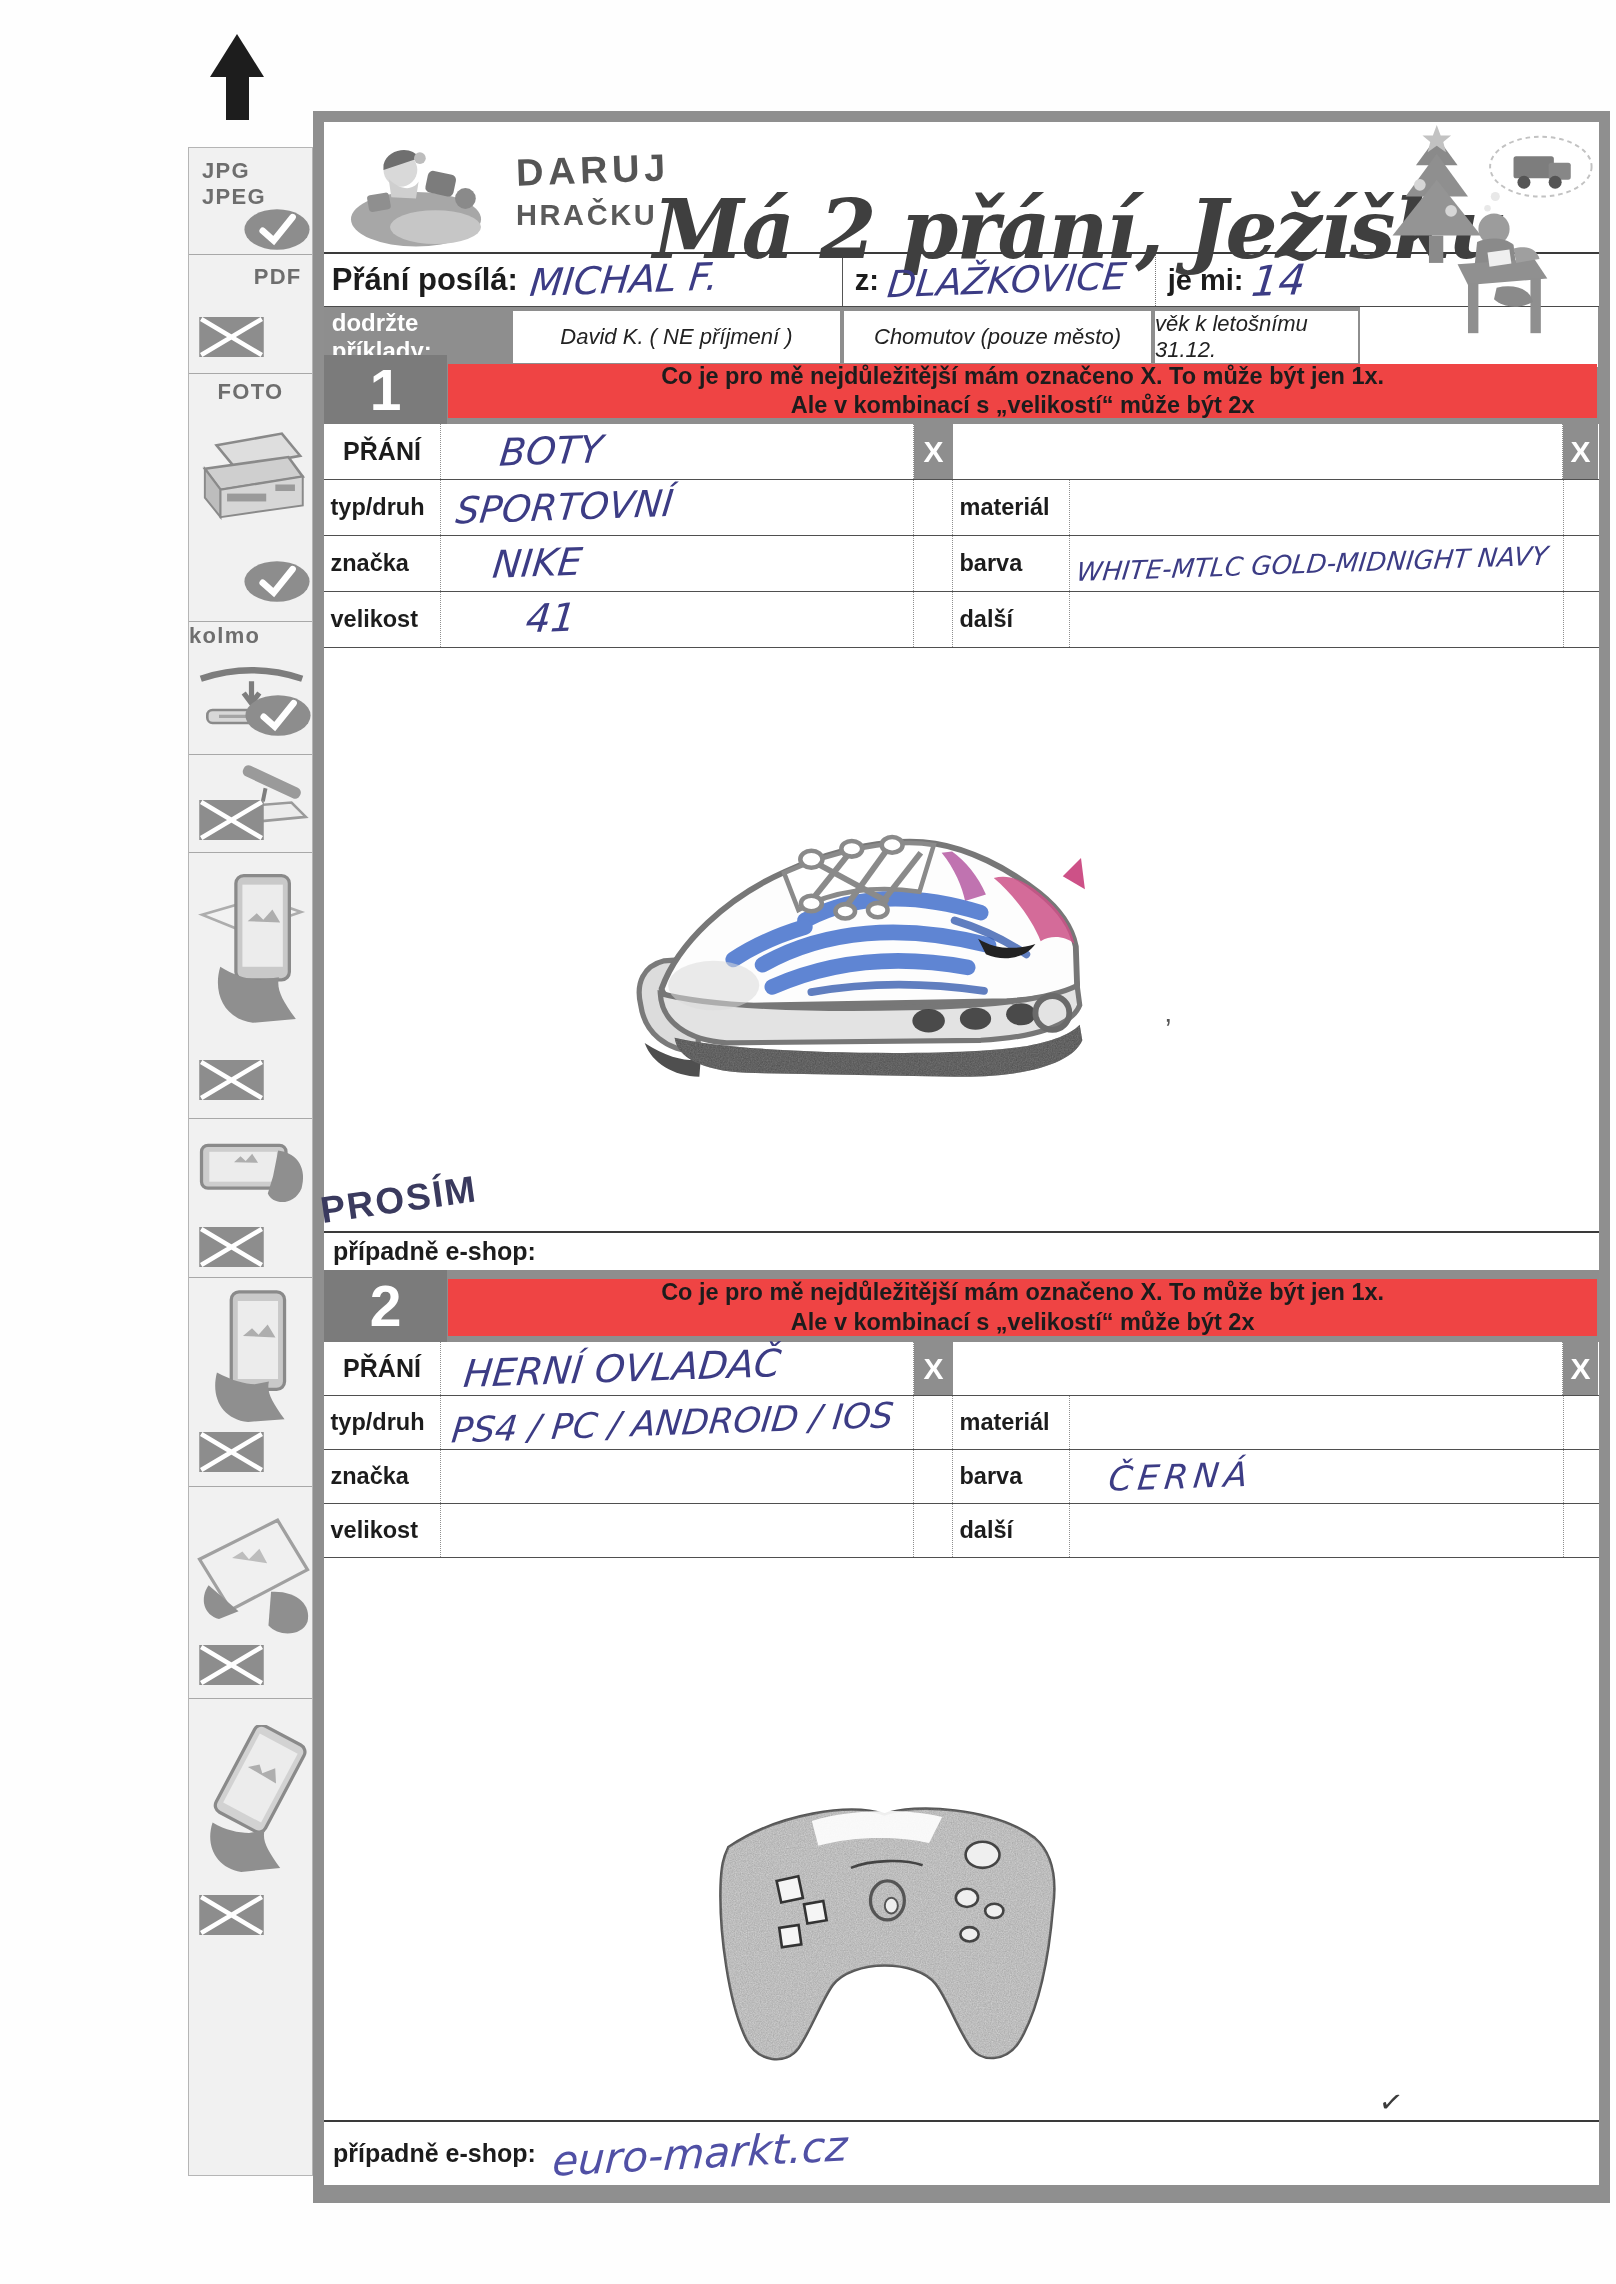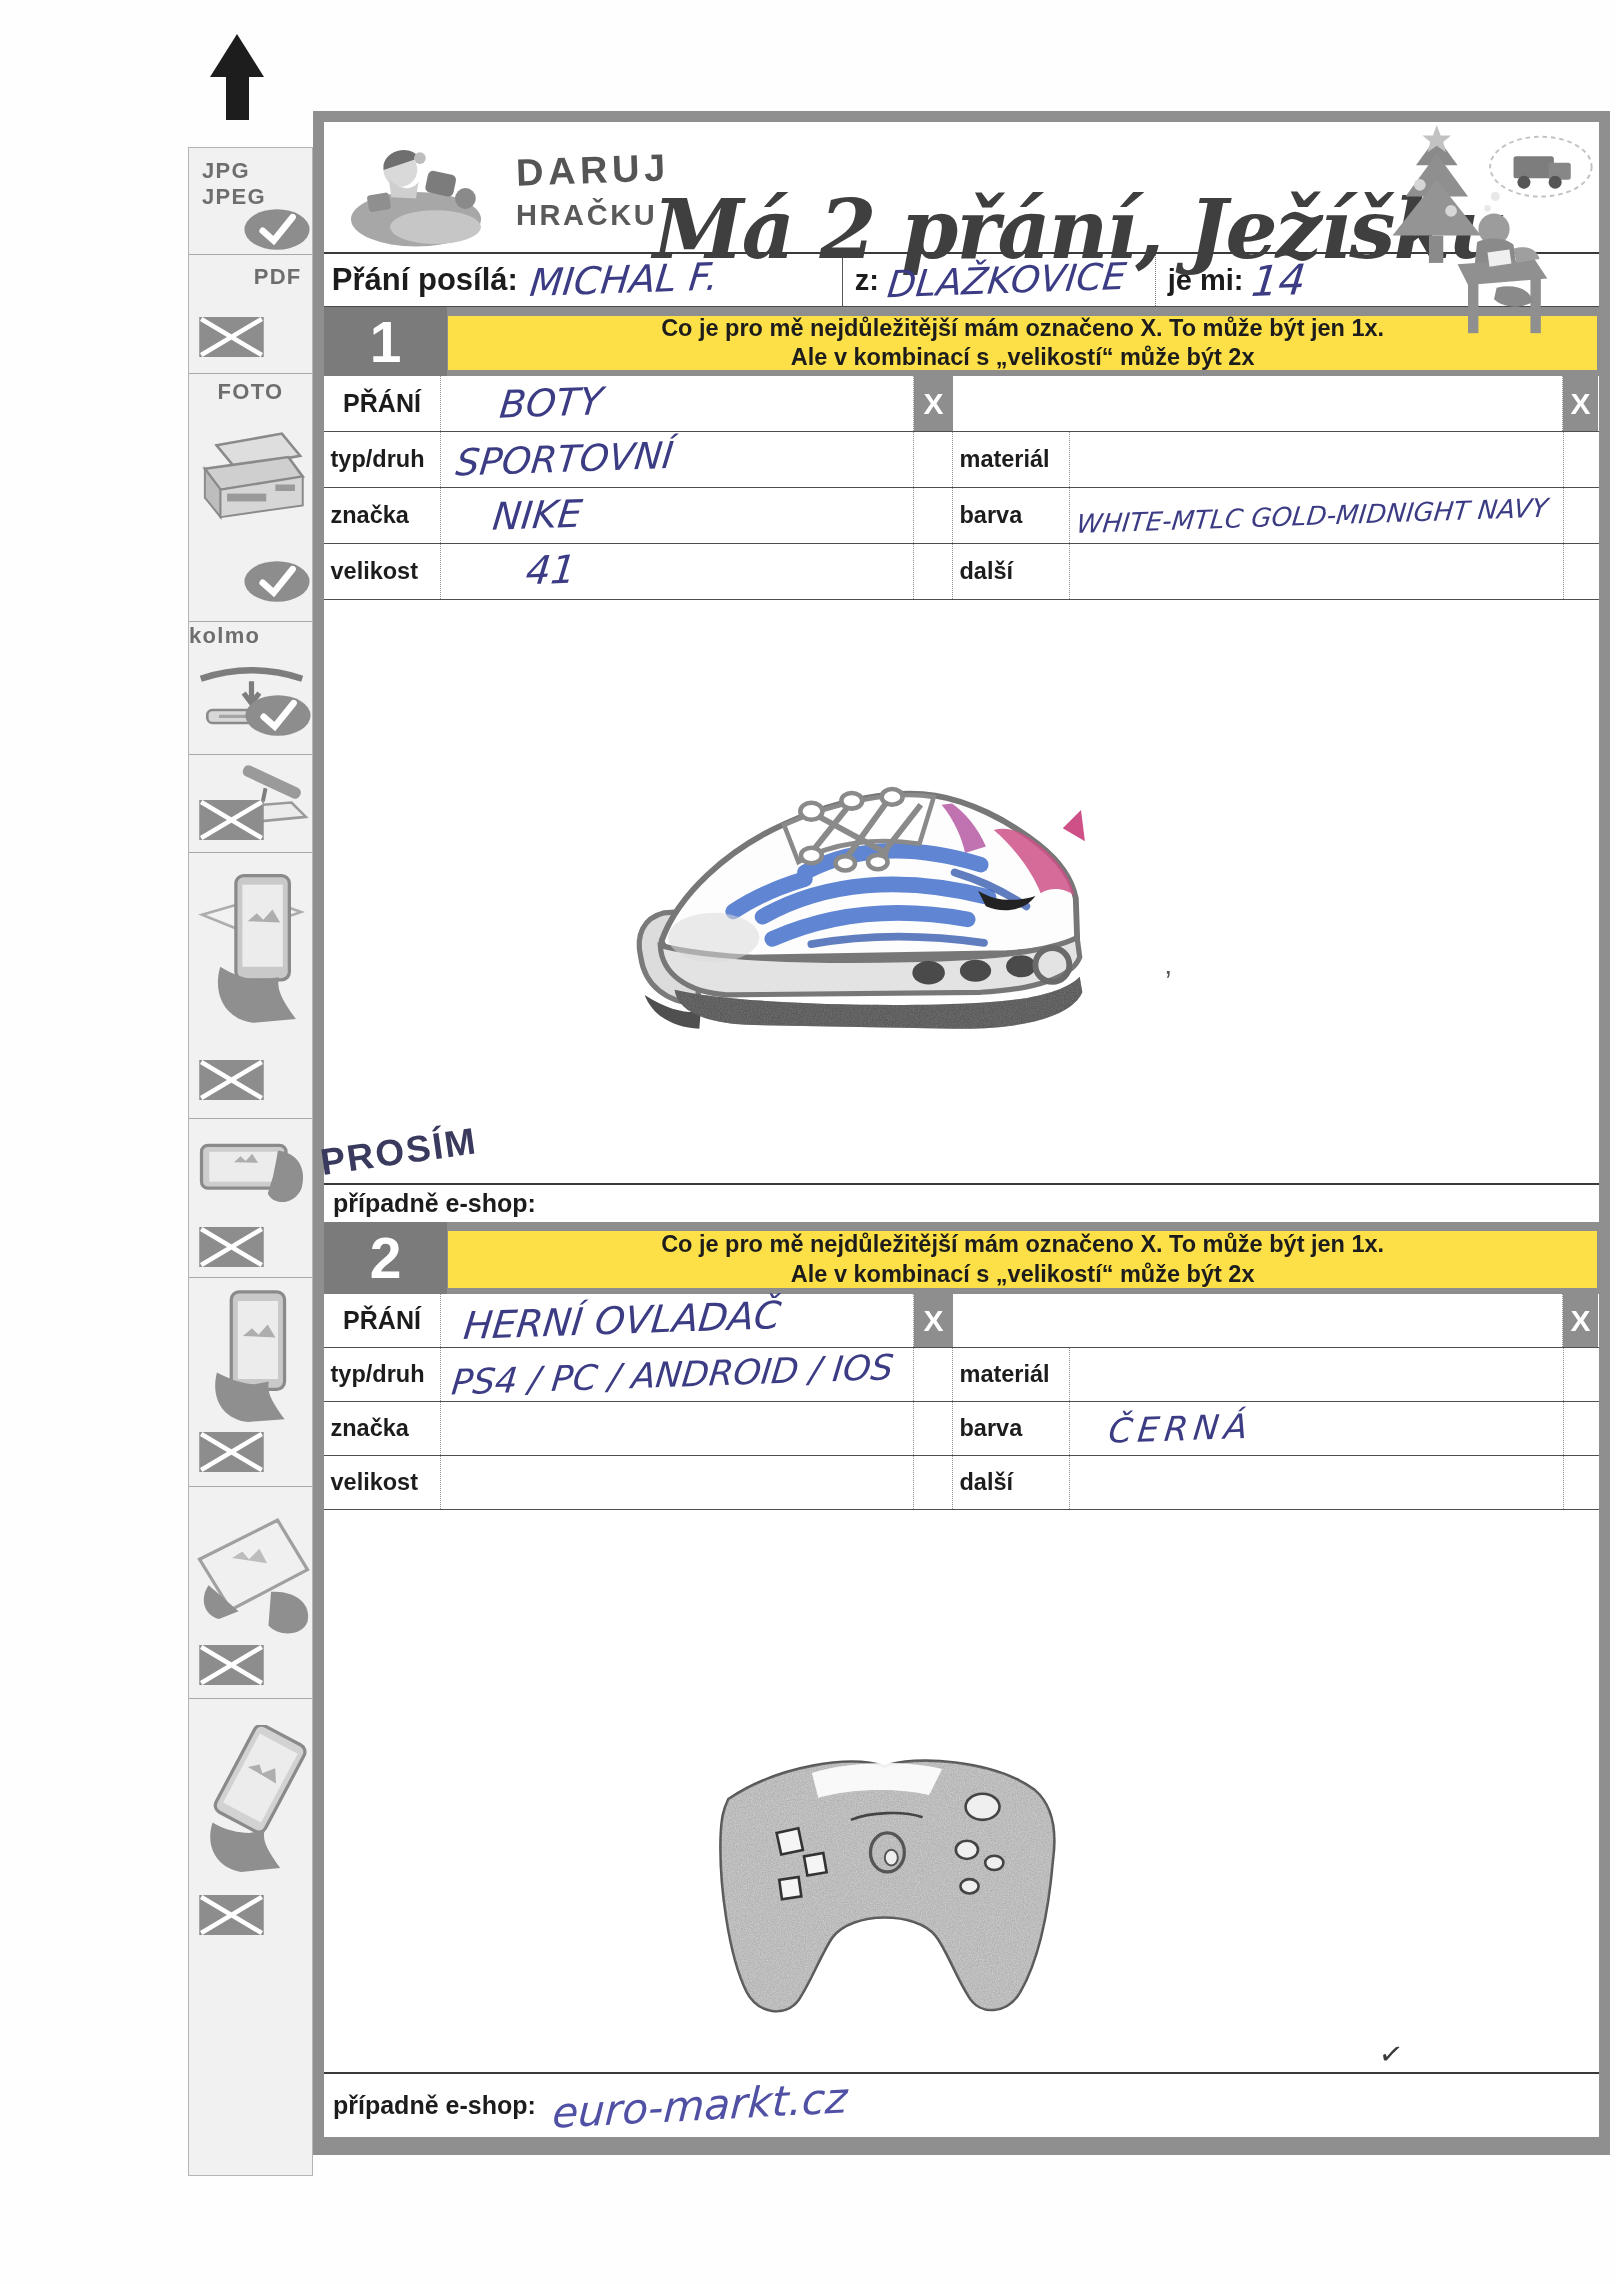--- a/index.html
+++ b/index.html
@@ -37,21 +37,21 @@
   .inl-lbl{font-size:29px;font-weight:bold;padding:0 9px 0 11.7px;}
   .examples{height:48px;display:grid;grid-template-columns:187px 331px 311px 207px 238px;background:#8e8e8e;}
   .examples .glabel{color:#fff;font-weight:bold;font-size:24px;display:flex;align-items:center;padding-left:7.8px;}
   .exbox{background:#fff;margin:3.9px 2px;display:flex;align-items:center;justify-content:center;
          font-style:italic;font-size:22px;color:#222;}
   .exwhite{background:#fff;margin:0;}
   
   .band{display:flex;background:#8e8e8e;}
   .band .num{width:123px;background:#7b7b7b;color:#fff;font-size:57px;font-weight:bold;
              display:flex;align-items:center;justify-content:center;}
-  .band .instr{flex:1;background:#fde047;margin:9px 2px 5.9px 1.3px;display:flex;flex-direction:column;
+  .band .instr{flex:1;background:#ef4444;margin:9px 2px 5.9px 1.3px;display:flex;flex-direction:column;
                justify-content:center;text-align:center;font-weight:bold;font-size:23.5px;line-height:1.25;}
   .band1{height:69px;}
   .band2{height:72px;}
   
   .wrow{display:grid;border-bottom:1.3px solid #4f4f4f;}
   .r-prani{grid-template-columns:117px 473px 39px 610px 35px;}
   .r-std{grid-template-columns:117px 473px 39px 117px 494px 33px;}
   .s1 .wrow{height:55px;}
   .s2 .wrow{height:53px;}
   .wrow>div{border-right:1.3px dotted #8f8f8f;display:flex;align-items:center;overflow:visible;}
@@ -273,20 +273,27 @@
         <span class="inl-lbl">z:</span>
         <span class="hw" style="font-size:37px;">DLAŽKOVICE</span>
       </div>
       <div class="jmcell">
         <span class="inl-lbl">je mi:</span>
         <span class="hw" style="font-size:42px;">14</span>
       </div>
       <div></div>
     </div>
 
+    <div class="examples">
+      <div class="glabel">dodržte příklady:</div>
+      <div class="exbox">David K. ( NE příjmení )</div>
+      <div class="exbox">Chomutov  (pouze město)</div>
+      <div class="exbox">věk k letošnímu 31.12.</div>
+      <div class="exwhite"></div>
+    </div>
 
     <div class="band band1">
       <div class="num">1</div>
       <div class="instr">
         <span>Co je pro mě nejdůležitější mám označeno X.  To může být jen 1x.</span>
         <span>Ale v kombinací s „velikostí“ může být 2x</span>
       </div>
     </div>
 
     <div class="wtable s1">

